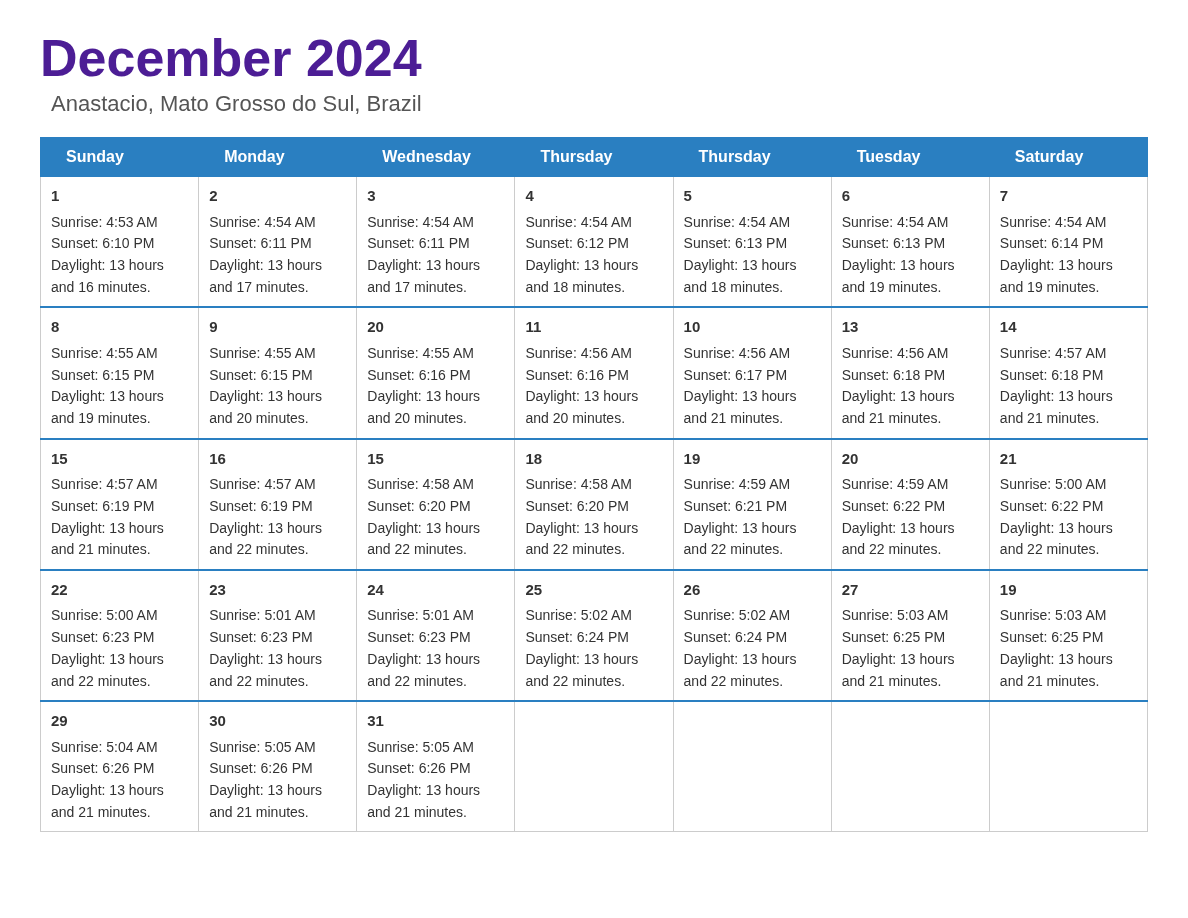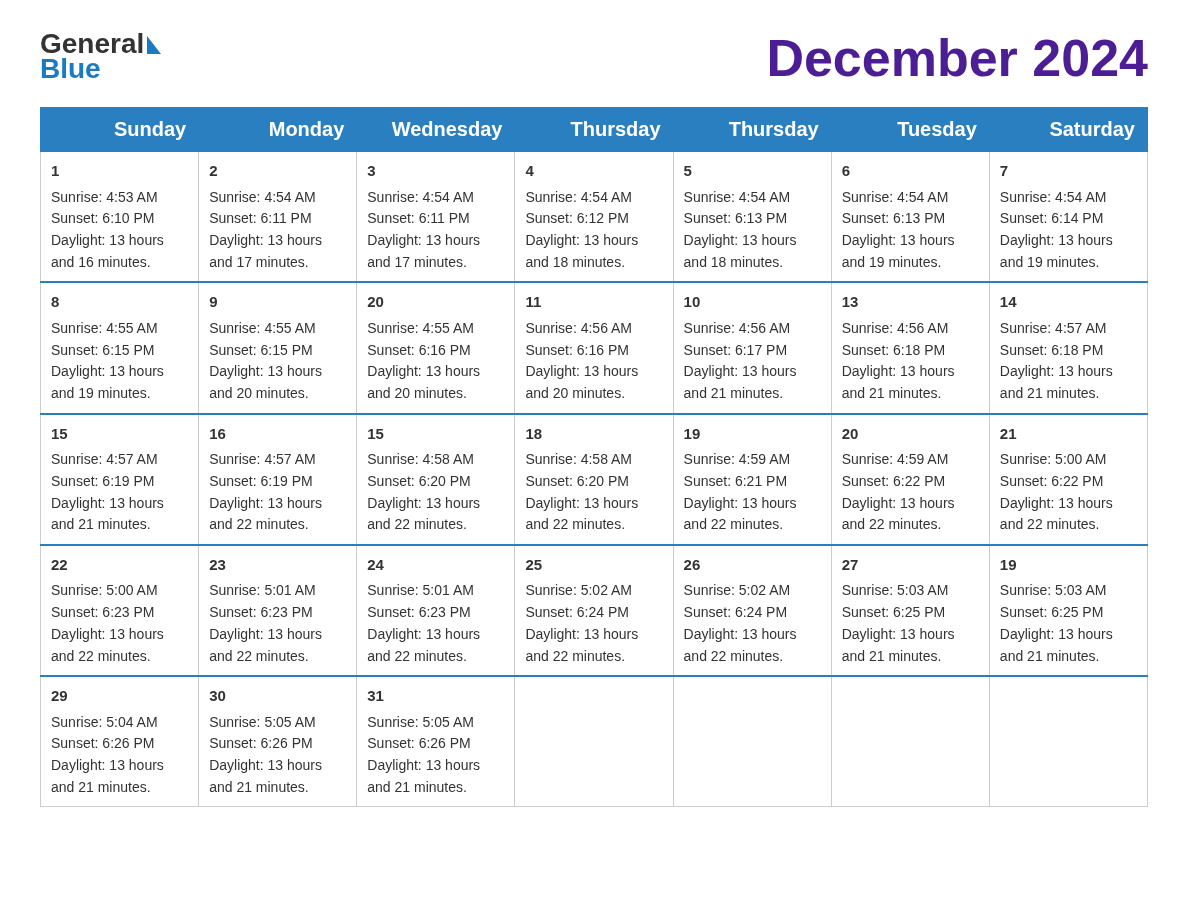--- a/index.html
+++ b/index.html
@@ -32,24 +32,24 @@
       margin-top: 4px;
     }
     .calendar {
       width: 100%;
       border-collapse: collapse;
       margin-top: 10px;
     }
     .calendar th {
       background-color: #2a7fc1;
       color: #ffffff;
-      font-size: 20px;
-      font-weight: bold;
-      padding: 10px 12px;
-      text-align: right;
+      font-size: 16px;
+      font-weight: bold;
+      padding: 10px 25px;
+      text-align: left;
       border: 1px solid #2a7fc1;
     }
     .calendar td {
       vertical-align: top;
       padding: 8px 10px;
       border: 1px solid #ccc;
       font-size: 13px;
       line-height: 1.5;
       width: 14.28%;
       min-height: 100px;
@@ -101,29 +101,23 @@
       color: #1a7bc4;
       margin-top: -3px;
       margin-left: 0;
       font-family: Arial, sans-serif;
     }
   </style>
 </head>
 <body>
 
 <div class="header">
-  <div class="logo-wrapper">
-    <div class="logo-row1">
-      <span class="logo-text-general">General</span>
-      <span class="logo-chevron"></span>
-    </div>
-    <div class="logo-row2">Blue</div>
-  </div>
   <div class="title-section">
     <div class="month-title">December 2024</div>
+    <div class="location">Anastacio, Mato Grosso do Sul, Brazil</div>
   </div>
 </div>
 
 <table class="calendar">
   <thead>
     <tr>
       <th>Sunday</th>
       <th>Monday</th>
       <th>Wednesday</th>
       <th>Thursday</th>

